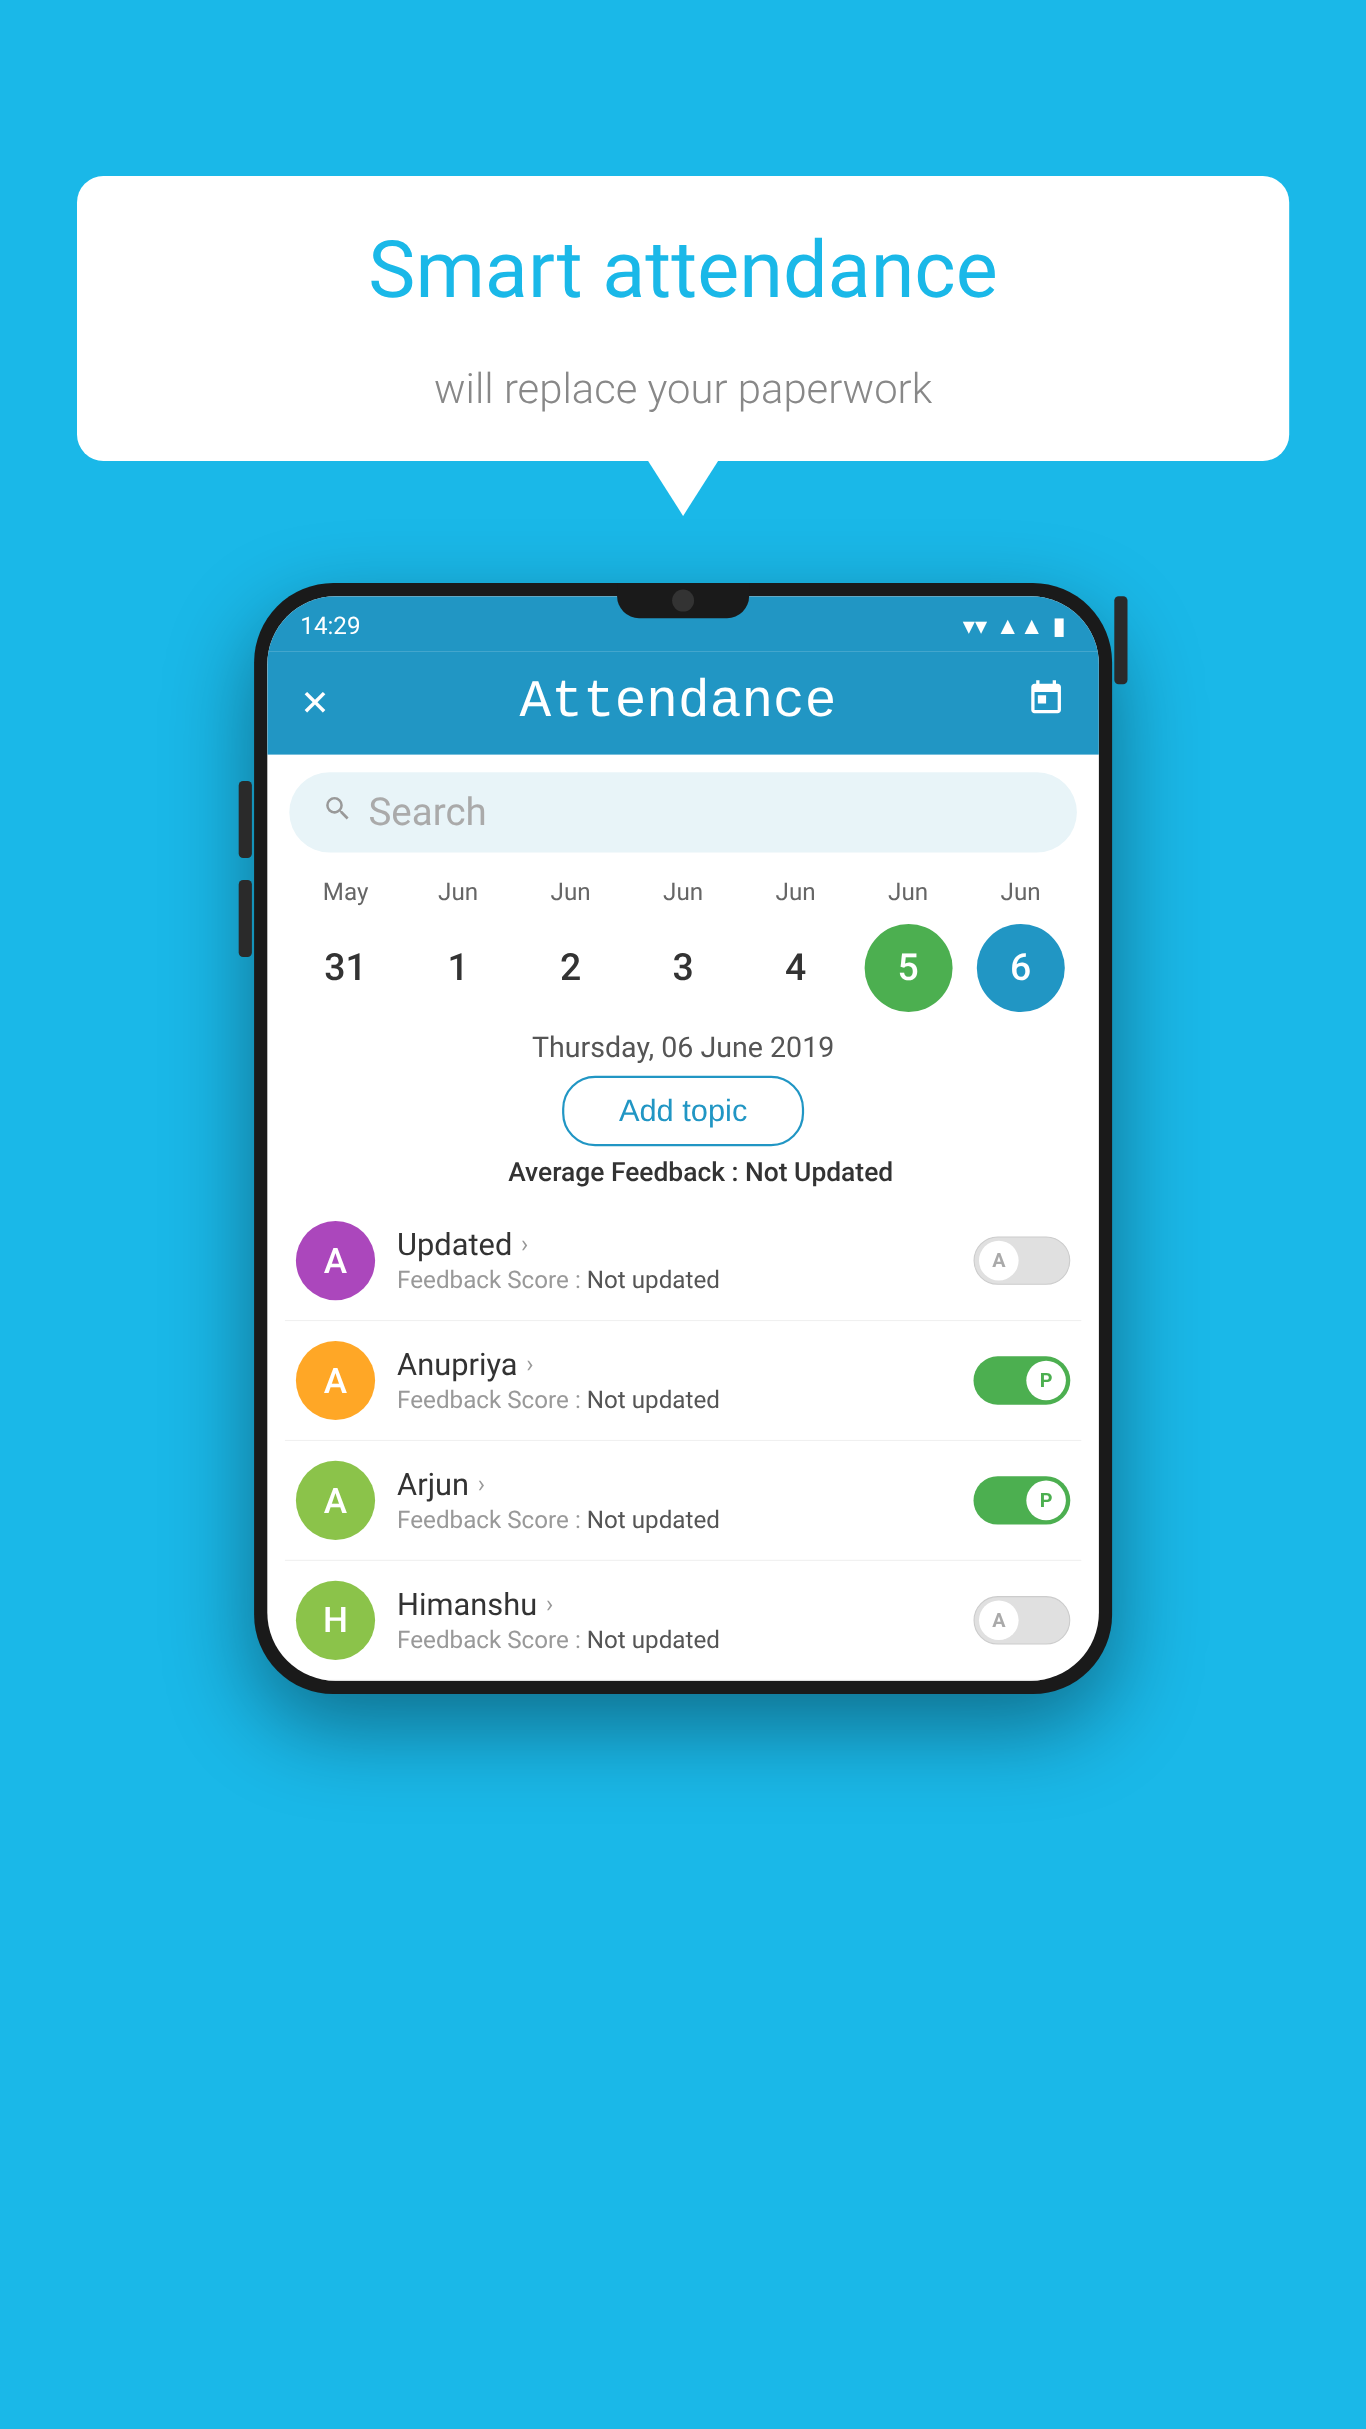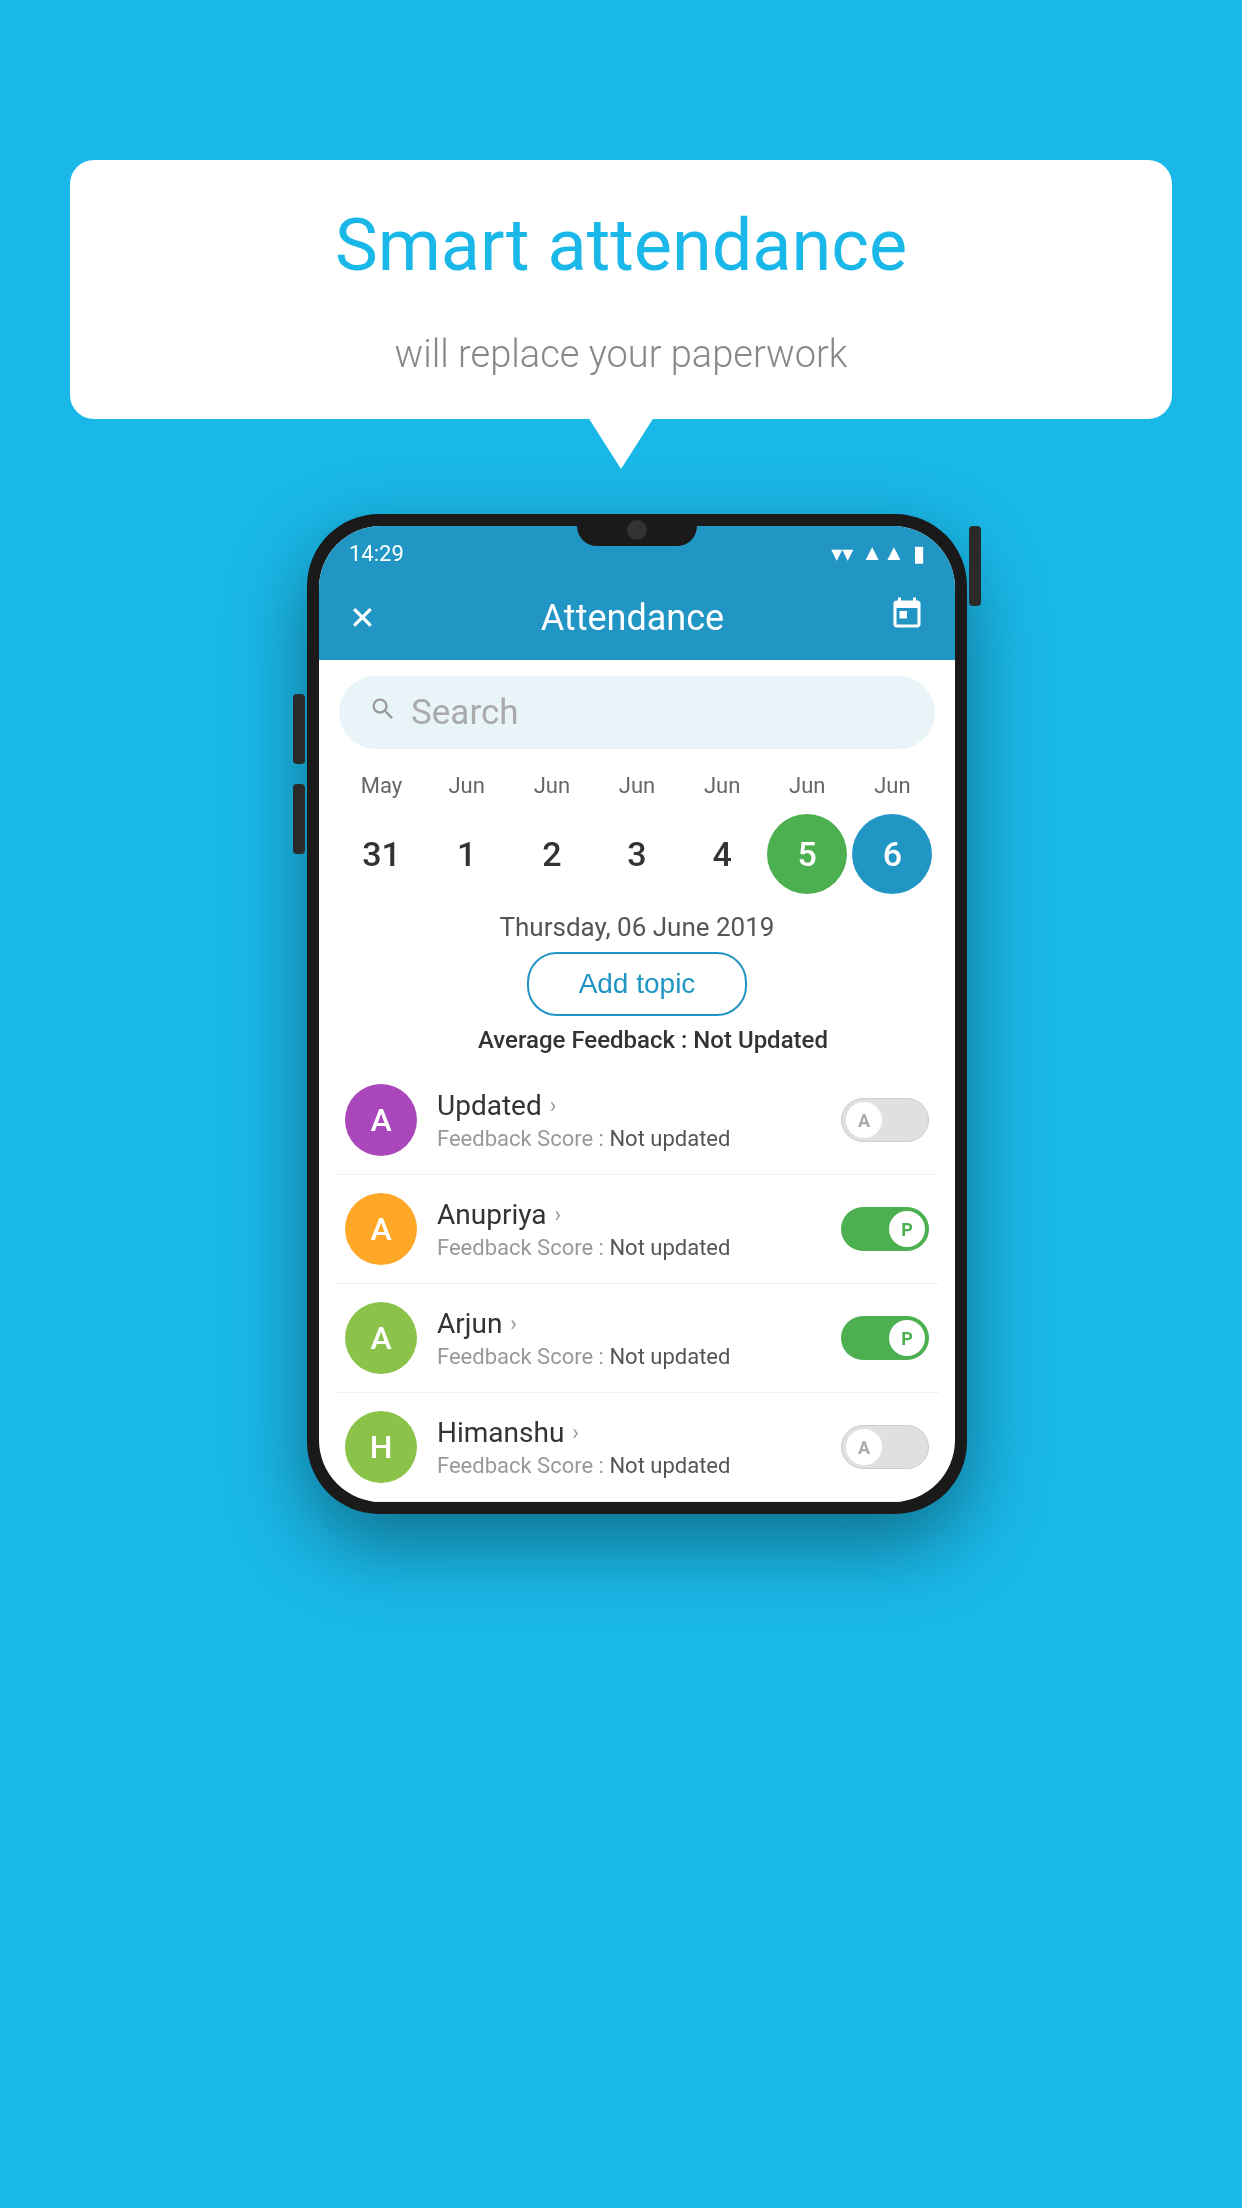--- a/index.html
+++ b/index.html
@@ -52,25 +52,24 @@
     .speech-bubble p {
       color: #888;
       font-size: 38px;
       font-weight: 300;
       margin-top: 44px;
     }
 
     
     .phone-container {
       position: absolute;
-      top: 514px;
+      top: 530px;
       left: 50%;
       transform: translateX(-50%);
-      width: 660px;
-      margin-left: 16px;
+      width: 780px;
     }
 
     .phone-outer {
       background: #1a1a1a;
       border-radius: 72px;
       padding: 12px;
       box-shadow: 0 30px 80px rgba(0,0,0,0.4);
       position: relative;
     }
 
@@ -127,22 +126,23 @@
     .app-bar {
       background: #2196c4;
       padding: 20px 30px;
       display: flex;
       align-items: center;
       justify-content: space-between;
     }
 
     .app-bar-title {
       color: white;
-      font-size: 36px;
+      font-size: 48px;
       font-weight: 400;
+      font-family: Liberation Mono, monospace;
     }
 
     .app-bar-icon {
       color: white;
       font-size: 32px;
     }
 
     
     .search-container {
       background: #e8f4f8;

